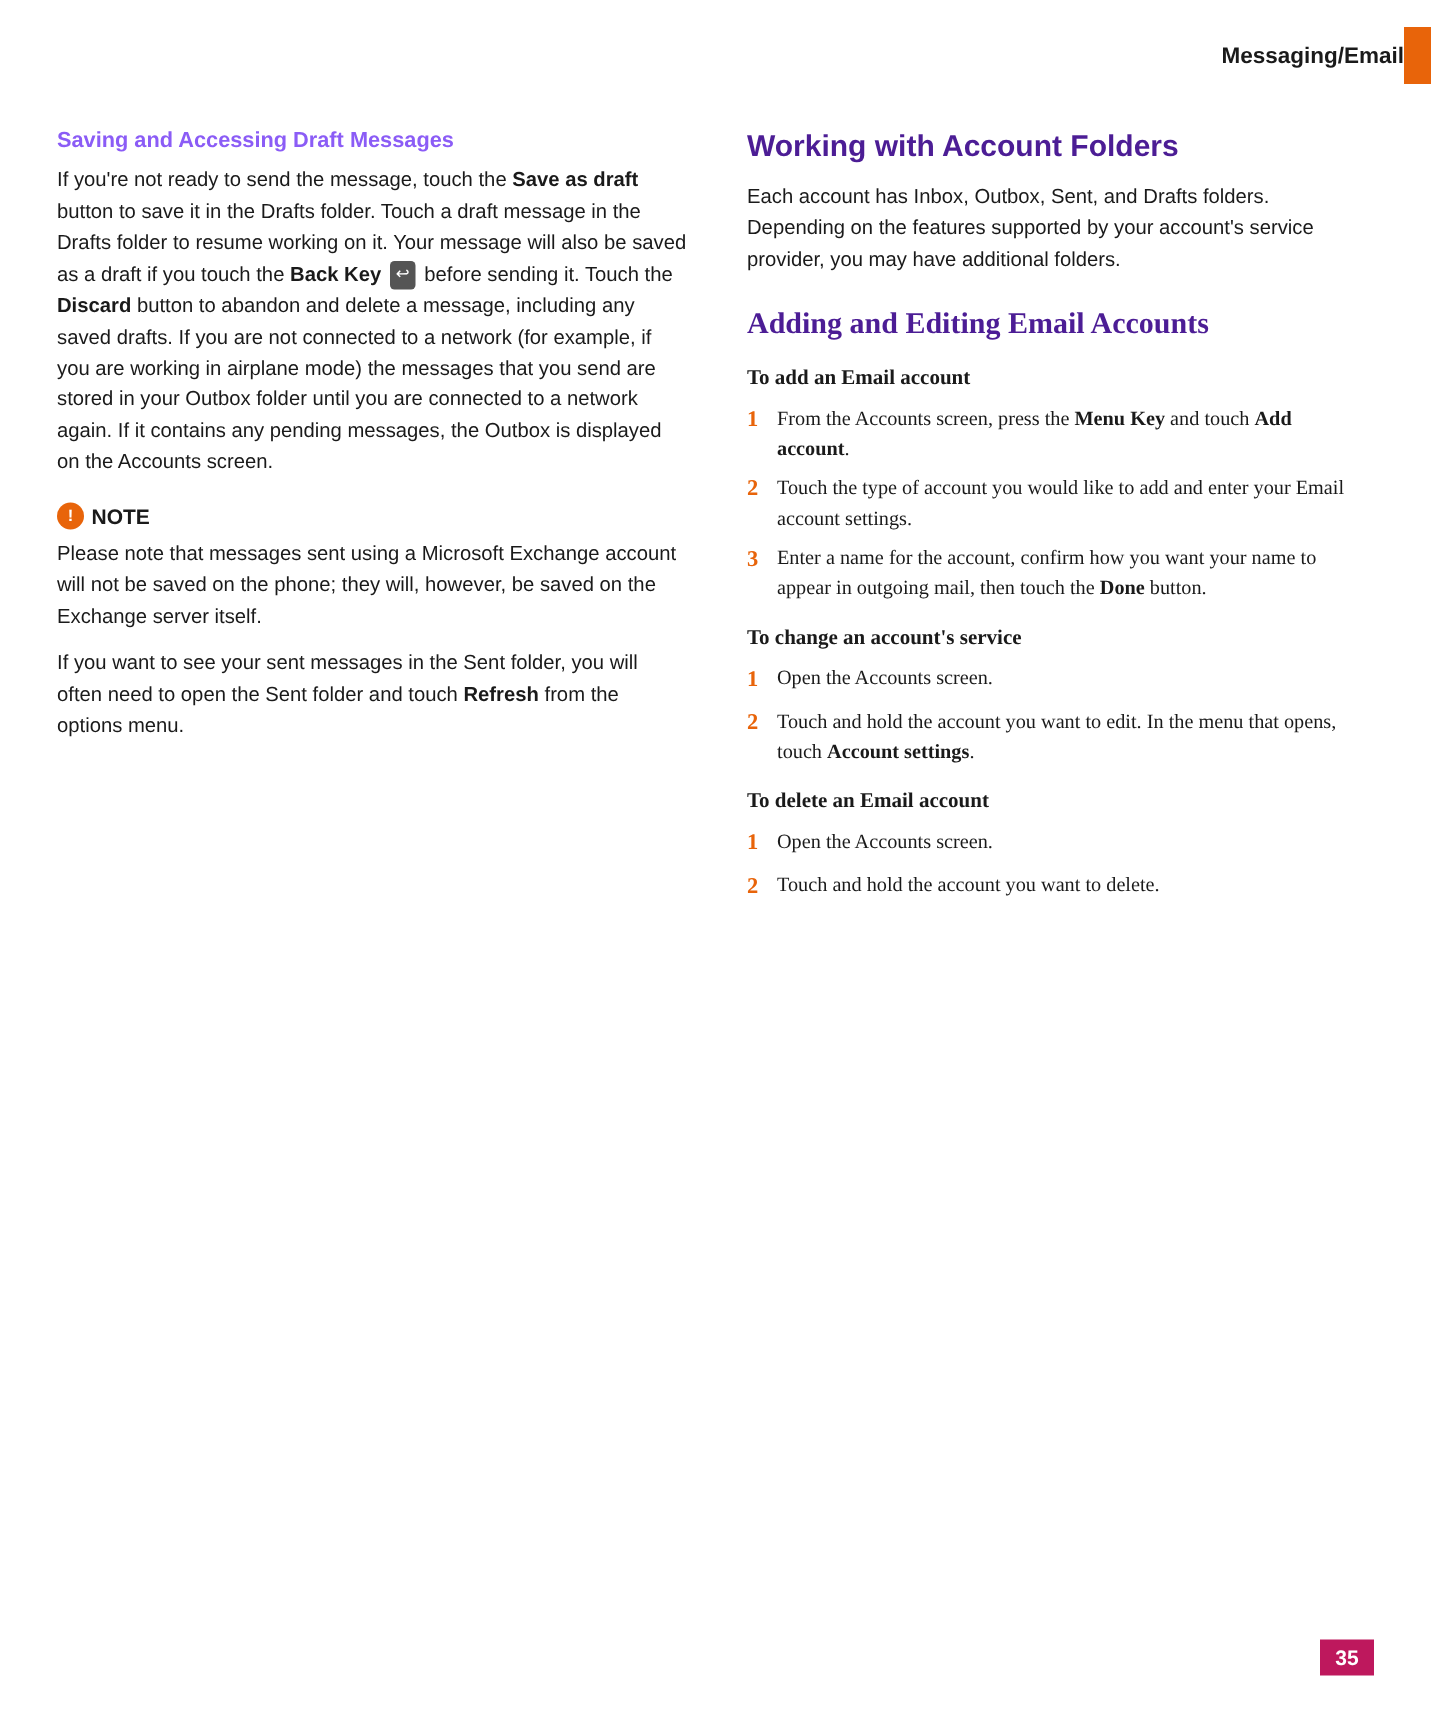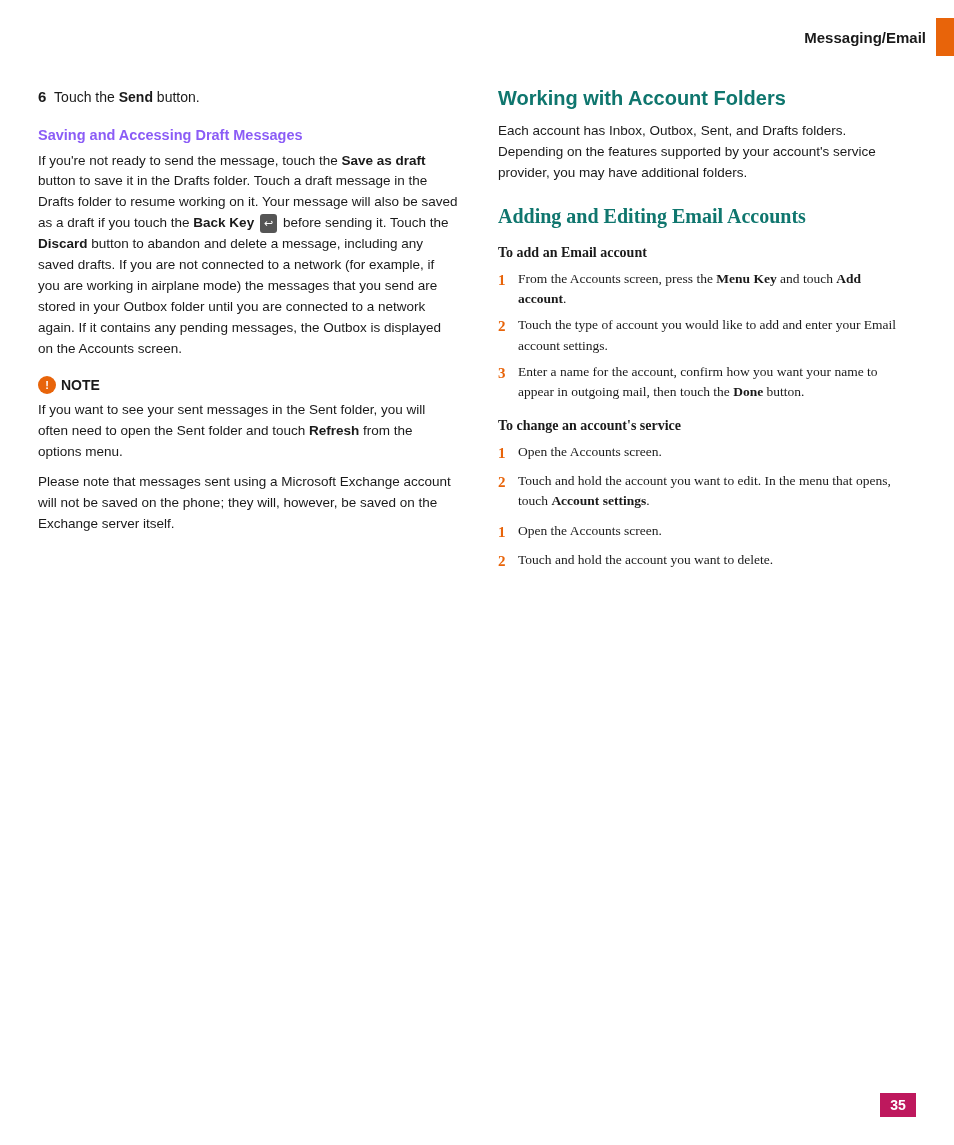--- a/index.html
+++ b/index.html
@@ -18,21 +18,20 @@
       display: flex;
       justify-content: flex-end;
       align-items: center;
       padding: 18px 0 0 0;
       margin-right: 0;
     }
     .header-title {
       font-size: 15px;
       font-weight: bold;
       color: #1a1a1a;
-      margin-right: 10px;
     }
     .header-bar {
       width: 18px;
       height: 38px;
       background: #e8640a;
       display: inline-block;
     }
 
     
     .page-content {
@@ -115,21 +114,21 @@
       background: #e8640a;
       color: #fff;
       font-size: 11px;
       font-weight: bold;
     }
 
     
     .section-title-orange {
       font-size: 20px;
       font-weight: bold;
-      color: #0f766e;
+      color: #4c1d95;
       margin-bottom: 10px;
       line-height: 1.25;
     }
 
     .subsection-heading {
       font-size: 14px;
       font-weight: bold;
       color: #1a1a1a;
       margin-bottom: 8px;
       margin-top: 16px;
@@ -181,39 +180,35 @@
 
 <div class="header">
   <span class="header-title">Messaging/Email</span>
   <span class="header-bar"></span>
 </div>
 
 <div class="page-content">
 
   <div class="left-col">
 
-    <div class="step-6">
-      <span class="step-number-bold">6</span>
-      &nbsp;Touch the <span class="bold">Send</span> button.
-    </div>
 
     <div class="section-heading">Saving and Accessing Draft Messages</div>
     <div class="body-text">
       If you're not ready to send the message, touch the <span class="bold">Save as draft</span> button to save it in the Drafts folder. Touch a draft message in the Drafts folder to resume working on it. Your message will also be saved as a draft if you touch the <span class="bold">Back Key</span> <span class="back-key-icon">↩</span> before sending it. Touch the <span class="bold">Discard</span> button to abandon and delete a message, including any saved drafts. If you are not connected to a network (for example, if you are working in airplane mode) the messages that you send are stored in your Outbox folder until you are connected to a network again. If it contains any pending messages, the Outbox is displayed on the Accounts screen.
     </div>
 
     <div class="note-box">
       <div class="note-header">
         <span class="note-icon">!</span>
         <span class="bold">NOTE</span>
       </div>
+      <div class="body-text">Please note that messages sent using a Microsoft Exchange account will not be saved on the phone; they will, however, be saved on the Exchange server itself.</div>
       <div class="body-text">
         If you want to see your sent messages in the Sent folder, you will often need to open the Sent folder and touch <span class="bold">Refresh</span> from the options menu.
       </div>
-      <div class="body-text">Please note that messages sent using a Microsoft Exchange account will not be saved on the phone; they will, however, be saved on the Exchange server itself.</div>
     </div>
   </div>
 
   <div class="right-col">
 
     <div class="section-title-orange">Working with Account Folders</div>
     <div class="body-text">Each account has Inbox, Outbox, Sent, and Drafts folders. Depending on the features supported by your account's service provider, you may have additional folders.</div>
 
     <div class="divider-section">
       <div class="section-title-orange">Adding and Editing Email Accounts</div>
@@ -239,20 +234,21 @@
         <li>
           <span class="num">1</span>
           <span class="text">Open the Accounts screen.</span>
         </li>
         <li>
           <span class="num">2</span>
           <span class="text">Touch and hold the account you want to edit. In the menu that opens, touch <span class="bold">Account settings</span>.</span>
         </li>
       </ul>
 
+      <div class="subsection-heading">To delete an Email account</div>
       <ul class="numbered-list">
         <li>
           <span class="num">1</span>
           <span class="text">Open the Accounts screen.</span>
         </li>
         <li>
           <span class="num">2</span>
           <span class="text">Touch and hold the account you want to delete.</span>
         </li>
       </ul>

